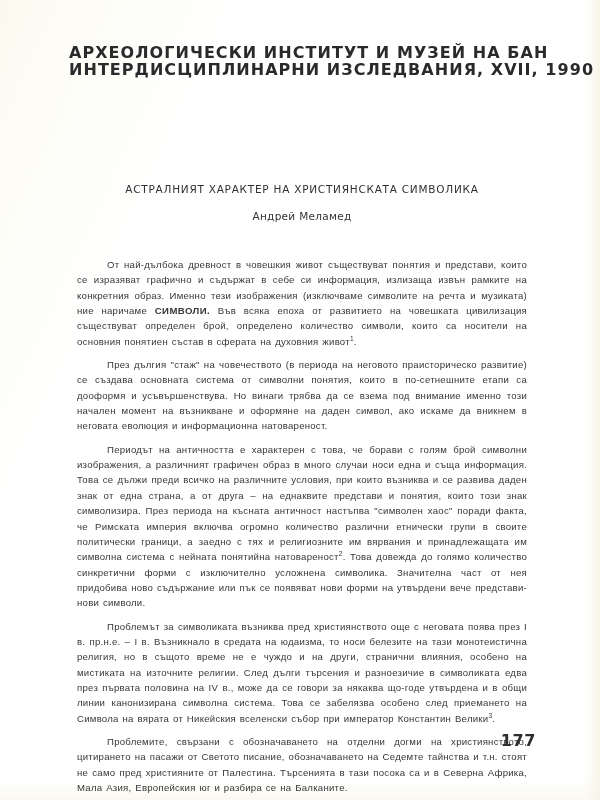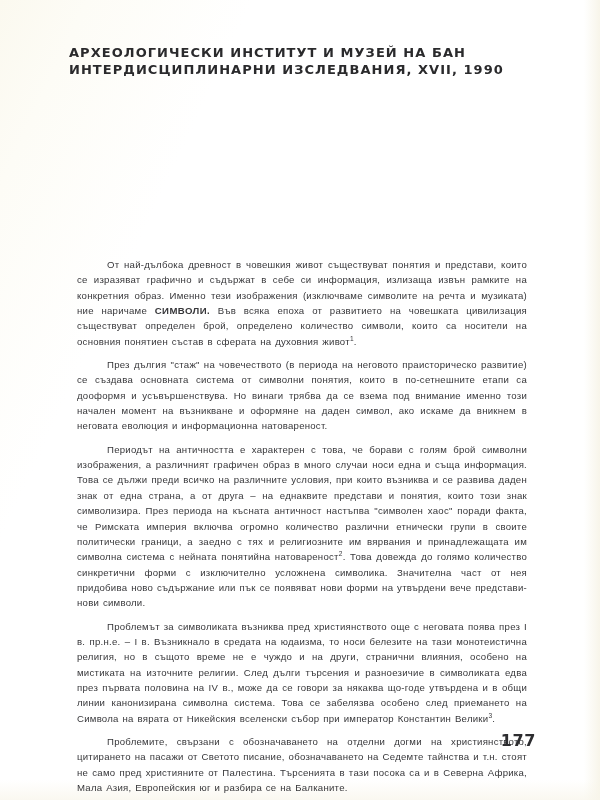--- a/index.html
+++ b/index.html
@@ -51,25 +51,26 @@
   
   .masthead {
     position: absolute;
     left: 69px;
     top: 44px;
     width: 466px;
   }
   .masthead .mh-line {
     font-family: "DejaVu Sans", sans-serif;
     font-weight: bold;
-    font-size: 13px;
+    font-size: 16px;
     letter-spacing: 1.05px;
     line-height: 17px;
     color: #2a2a2c;
     white-space: nowrap;
+    text-align: right;
   }
 
   
   .title-block {
     position: absolute;
     left: 69px;
     top: 182px;
     width: 466px;
     text-align: center;
   }
@@ -141,20 +142,24 @@
 <div class="page">
 
   <div class="scan-edge-right"></div>
   <div class="scan-edge-bottom"></div>
 
   <div class="masthead">
     <div class="mh-line">АРХЕОЛОГИЧЕСКИ ИНСТИТУТ И МУЗЕЙ НА БАН</div>
     <div class="mh-line">ИНТЕРДИСЦИПЛИНАРНИ ИЗСЛЕДВАНИЯ, XVII, 1990</div>
   </div>
 
+  <div class="title-block">
+    <div class="art-title">АСТРАЛНИЯТ ХАРАКТЕР НА ХРИСТИЯНСКАТА СИМВОЛИКА</div>
+    <div class="art-author">Андрей Меламед</div>
+  </div>
 
   <div class="body-col">
       <p class="para"><span>От най-дълбока древност в човешкия живот съществуват понятия и представи, които се изразяват графично и съдържат в себе си информация, излизаща извън рамките на конкретния образ. Именно тези изображения (изключваме символите на речта и музиката) ние наричаме </span><b>СИМВОЛИ.</b><span> Във всяка епоха от развитието на човешката цивилизация съществуват определен брой, определено количество символи, които са носители на основния понятиен състав в сферата на духовния живот</span><sup>1</sup><span>.</span></p>
       <p class="para"><span>През дългия "стаж" на човечеството (в периода на неговото праисторическо развитие) се създава основната система от символни понятия, които в по-сетнешните етапи са дооформя и усъвършенствува. Но винаги трябва да се взема под внимание именно този начален момент на възникване и оформяне на даден символ, ако искаме да вникнем в неговата еволюция и информационна натовареност.</span></p>
       <p class="para"><span>Периодът на античността е характерен с това, че борави с голям брой символни изображения, а различният графичен образ в много случаи носи една и съща информация. Това се дължи преди всичко на различните условия, при които възниква и се развива даден знак от една страна, а от друга – на еднаквите представи и понятия, които този знак символизира. През периода на късната античност настъпва "символен хаос" поради факта, че Римската империя включва огромно количество различни етнически групи в своите политически граници, а заедно с тях и религиозните им вярвания и принадлежащата им символна система с нейната понятийна натовареност</span><sup>2</sup><span>. Това довежда до голямо количество синкретични форми с изключително усложнена символика. Значителна част от нея придобива ново съдържание или пък се появяват нови форми на утвърдени вече представи-нови символи.</span></p>
       <p class="para"><span>Проблемът за символиката възниква пред християнството още с неговата поява през I в. пр.н.е. – I в. Възникнало в средата на юдаизма, то носи белезите на тази монотеистична религия, но в същото време не е чуждо и на други, странични влияния, особено на мистиката на източните религии. След дълги търсения и разноезичие в символиката едва през първата половина на IV в., може да се говори за някаква що-годе утвърдена и в общи линии канонизирана символна система. Това се забелязва особено след приемането на Символа на вярата от Никейския вселенски събор при император Константин Велики</span><sup>3</sup><span>.</span></p>
       <p class="para"><span>Проблемите, свързани с обозначаването на отделни догми на християнството, цитирането на пасажи от Светото писание, обозначаването на Седемте тайнства и т.н. стоят не само пред християните от Палестина. Търсенията в тази посока са и в Северна Африка, Мала Азия, Европейския юг и разбира се на Балканите.</span></p>
     </div>
 
   <div class="folio">177</div>

